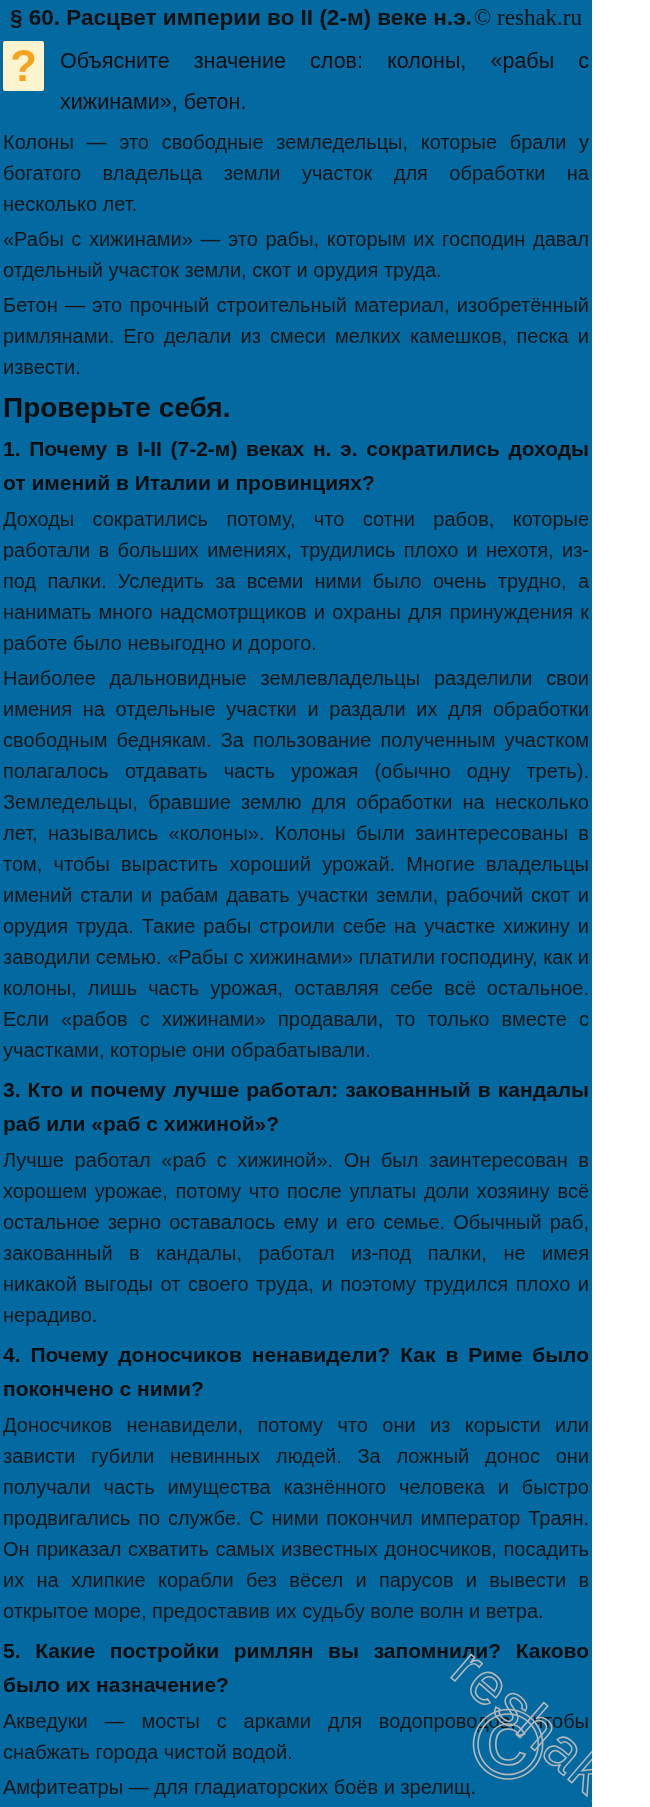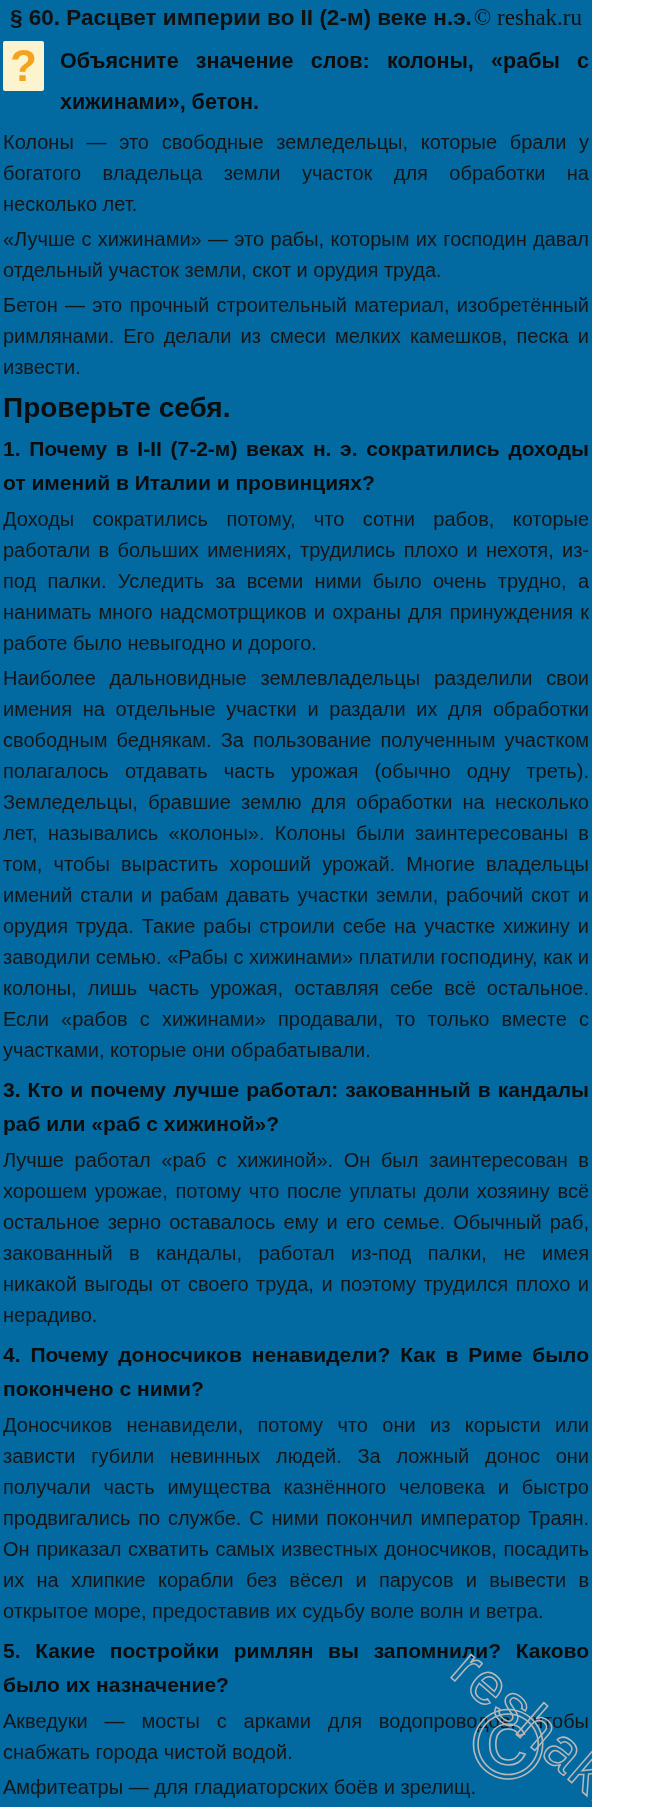--- a/index.html
+++ b/index.html
@@ -47,21 +47,21 @@
     color: #F5A31F;
     font-weight: 900;
     font-size: 44px;
     line-height: 50px;
     text-align: center;
     border-radius: 2px;
   }
   .intro-text {
     flex: 1;
     margin: 0;
-    font-weight: 700;
+    font-weight: 400;
     font-size: 21.5px;
     line-height: 41px;
     text-align: justify;
     color: #0d0d0d;
   }
   
   p.body {
     margin: 4px 0 0 0;
     font-size: 20px;
     line-height: 31px;
@@ -118,21 +118,21 @@
   <div class="title-line">
     <span class="title-text">§ 60. Расцвет империи во II (2-м) веке н.э.</span><span class="title-credit">© reshak.ru</span>
   </div>
 
   <div class="intro">
     <div class="qicon">?</div>
     <p class="intro-text">Объясните значение слов: колоны, «рабы с хижинами», бетон.</p>
   </div>
 
   <p class="body">Колоны — это свободные земледельцы, которые брали у богатого владельца земли участок для обработки на несколько лет.</p>
-  <p class="body">«Лучше с хижинами» — это рабы, которым их господин давал отдельный участок земли, скот и орудия труда.</p>
+  <p class="body">«Рабы с хижинами» — это рабы, которым их господин давал отдельный участок земли, скот и орудия труда.</p>
   <p class="body">Бетон — это прочный строительный материал, изобретённый римлянами. Его делали из смеси мелких камешков, песка и извести.</p>
 
   <h2 class="check-heading">Проверьте себя.</h2>
 
   <section>
     <h3 class="question">1. Почему в I-II (7-2-м) веках н. э. сократились доходы от имений в Италии и провинциях?</h3>
     <p class="body">Доходы сократились потому, что сотни рабов, которые работали в больших имениях, трудились плохо и нехотя, из-под палки. Уследить за всеми ними было очень трудно, а нанимать много надсмотрщиков и охраны для принуждения к работе было невыгодно и дорого.</p>
   </section>
 
   <section>

